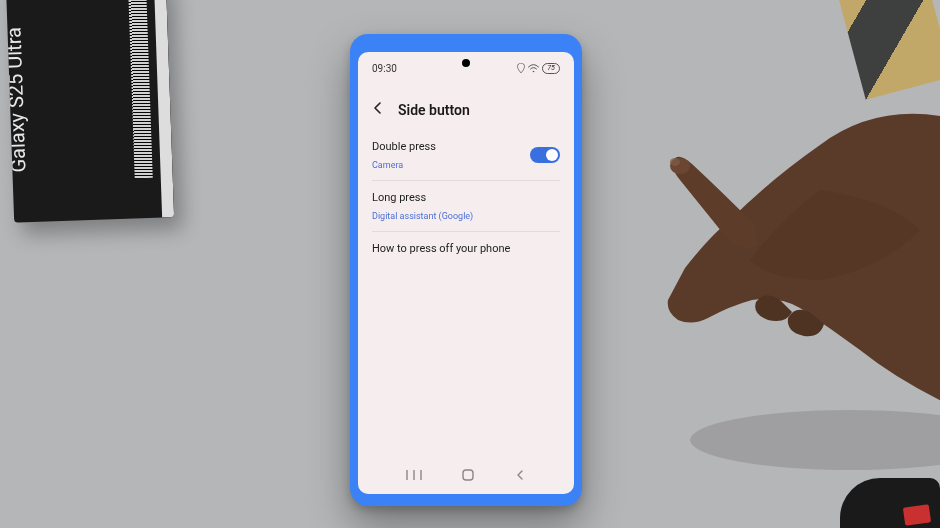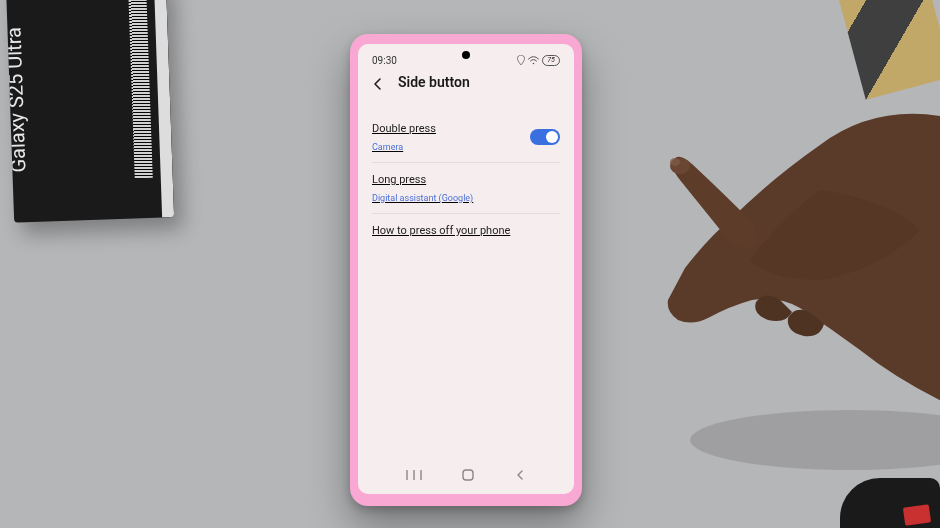--- a/index.html
+++ b/index.html
@@ -52,24 +52,24 @@
     background: #ddd;
   }
 
   
   .phone {
     position: absolute;
     left: 350px;
     top: 34px;
     width: 232px;
     height: 472px;
-    background: #f9a8d4;
+    background: #3b82f6;
     border-radius: 18px;
     box-shadow: 0 20px 40px rgba(0,0,0,0.35), 0 4px 10px rgba(0,0,0,0.2);
-    padding: 10px 8px 12px 8px;
+    padding: 18px 8px 12px 8px;
   }
   .screen {
     width: 100%;
     height: 100%;
     background: #f6eeee;
     border-radius: 10px;
     position: relative;
     overflow: hidden;
   }
 
@@ -116,44 +116,43 @@
     font-style: italic;
   }
 
   
   .header {
     position: absolute;
     top: 30px;
     left: 0; right: 8px;
     height: 36px;
     display: flex;
-    align-items: flex-start;
+    align-items: flex-end;
     padding: 0 10px;
     gap: 10px;
   }
   .back-btn {
     width: 20px;
     height: 20px;
     display: flex;
     align-items: center;
     justify-content: center;
   }
   .header-title {
     font-size: 14px;
     font-weight: 600;
     color: #1a1a1a;
   }
 
   
   .settings {
     position: absolute;
-    top: 70px;
+    top: 80px;
     left: 0; right: 0;
     padding: 0 14px;
-    text-decoration: underline;
   }
   .setting-row {
     padding: 8px 0;
     position: relative;
   }
   .setting-title {
     font-size: 11px;
     color: #222;
   }
   .setting-sub {

